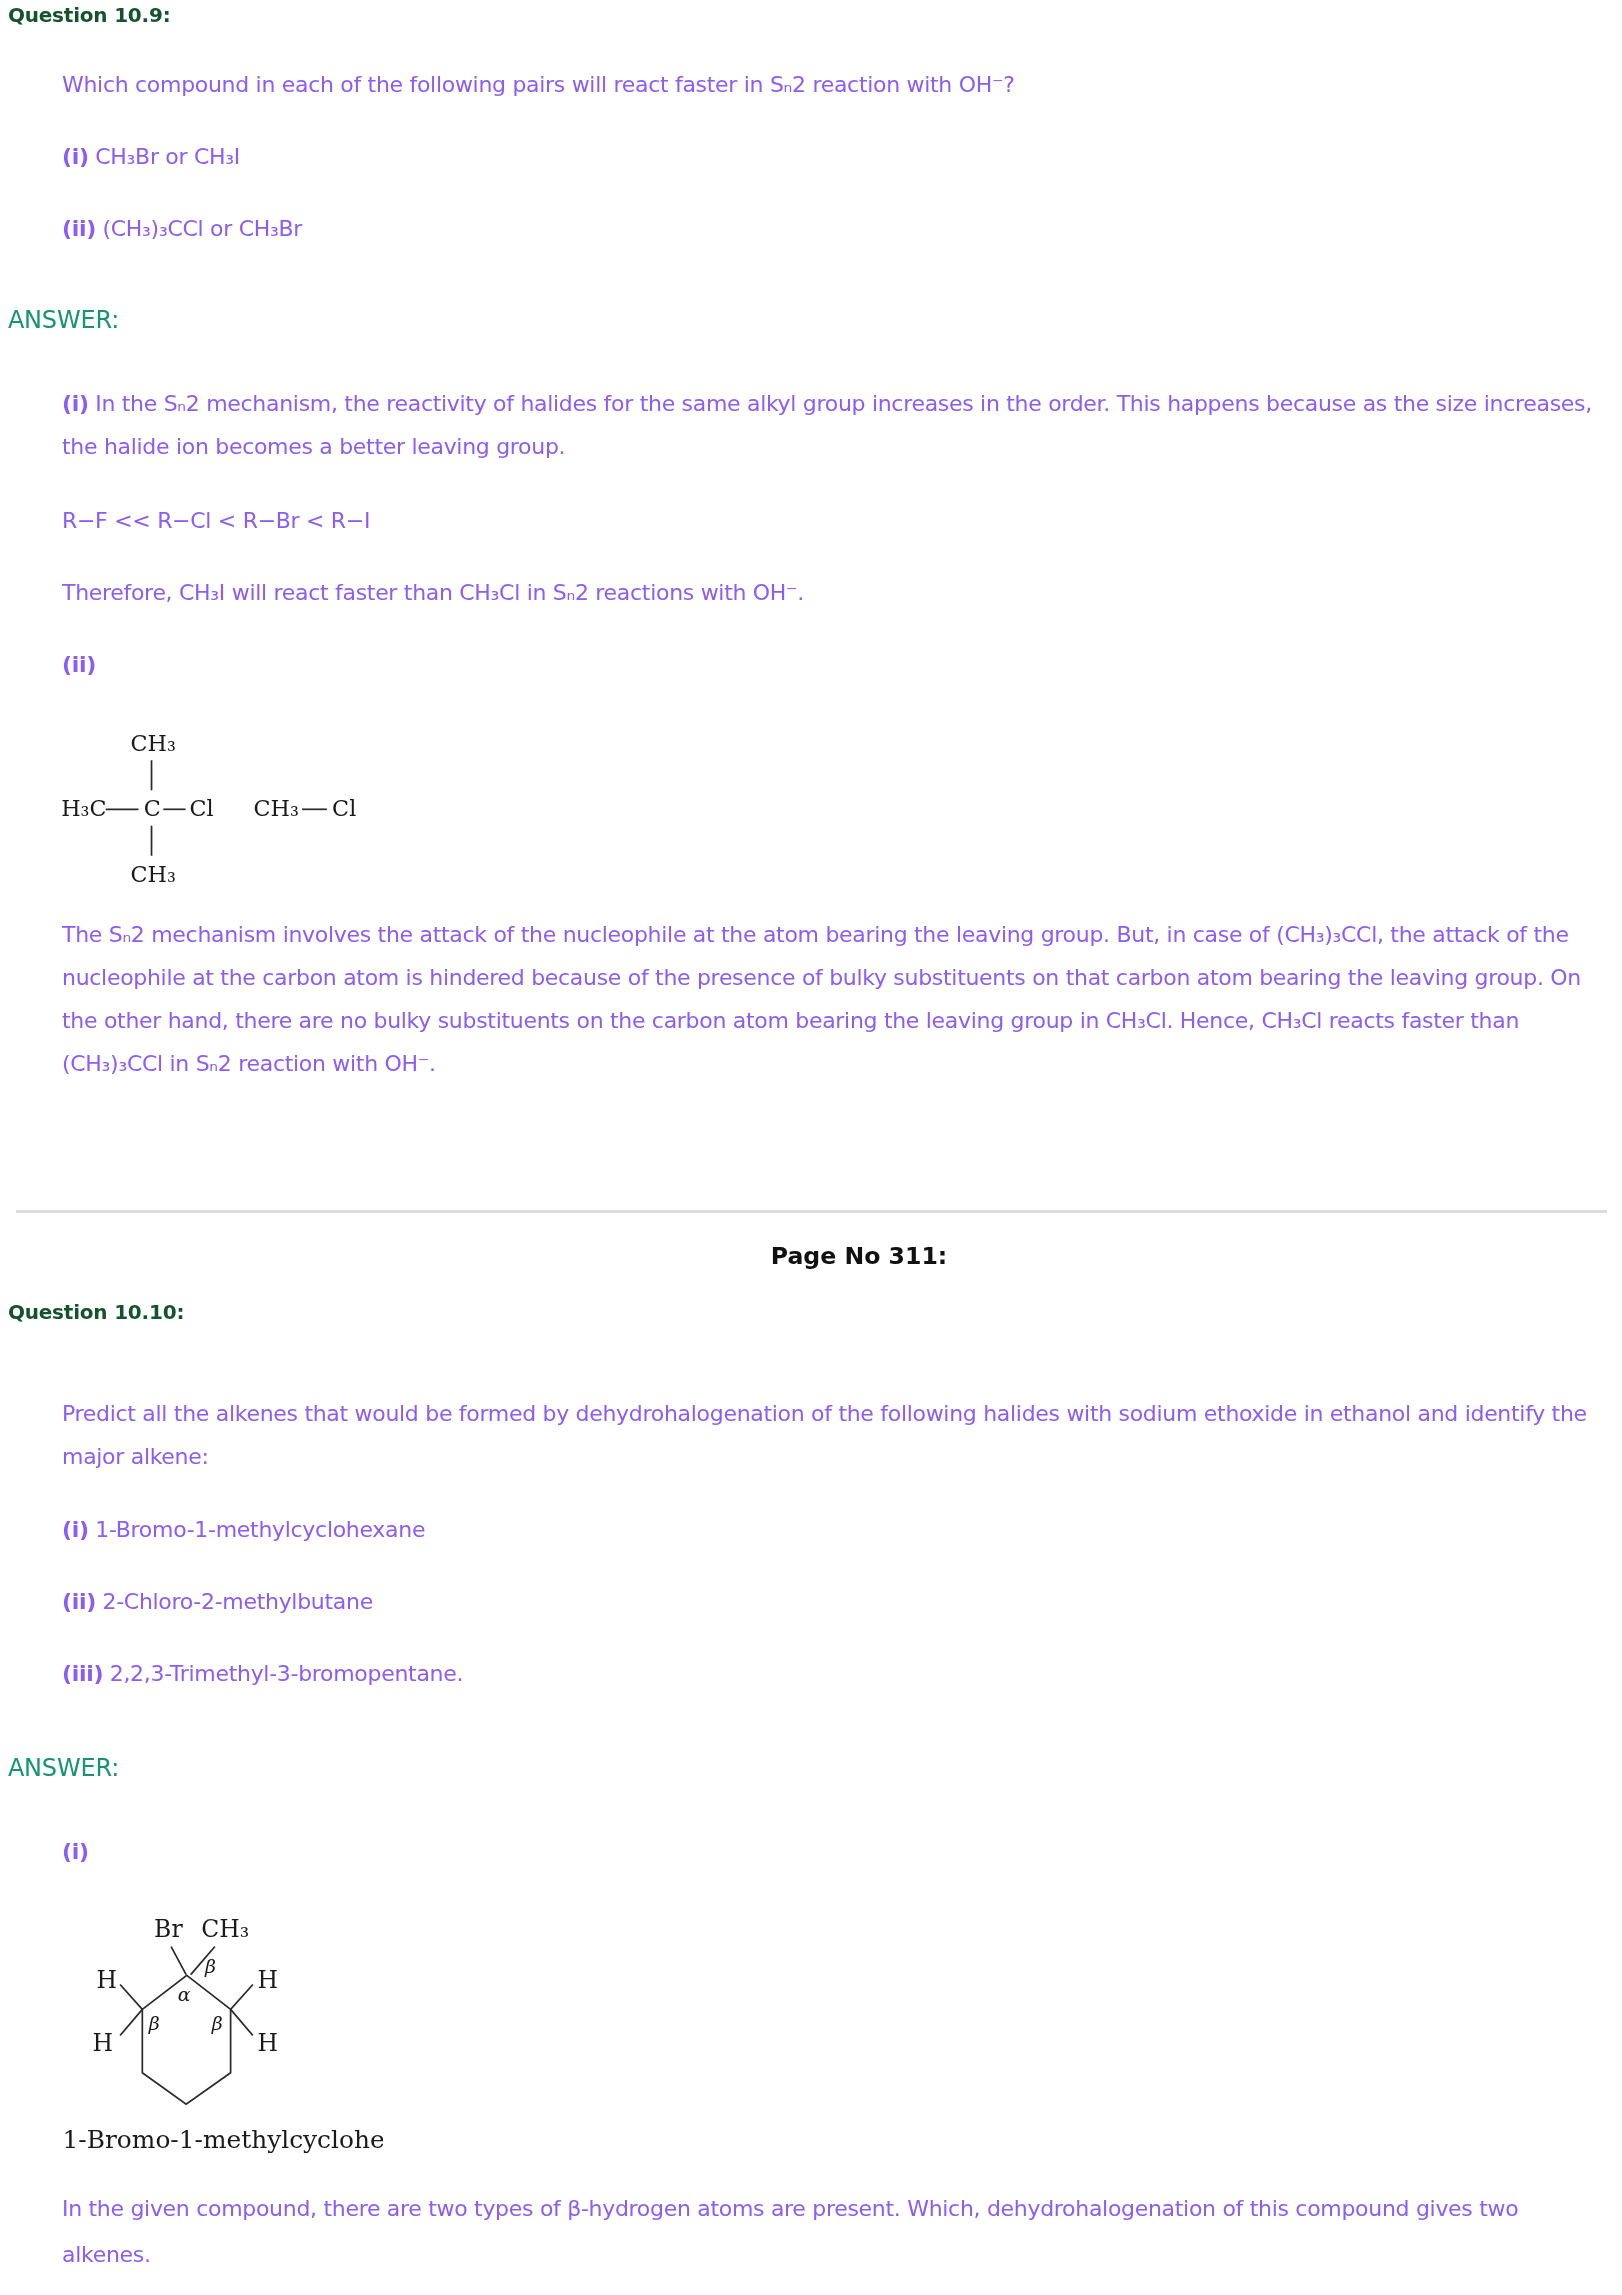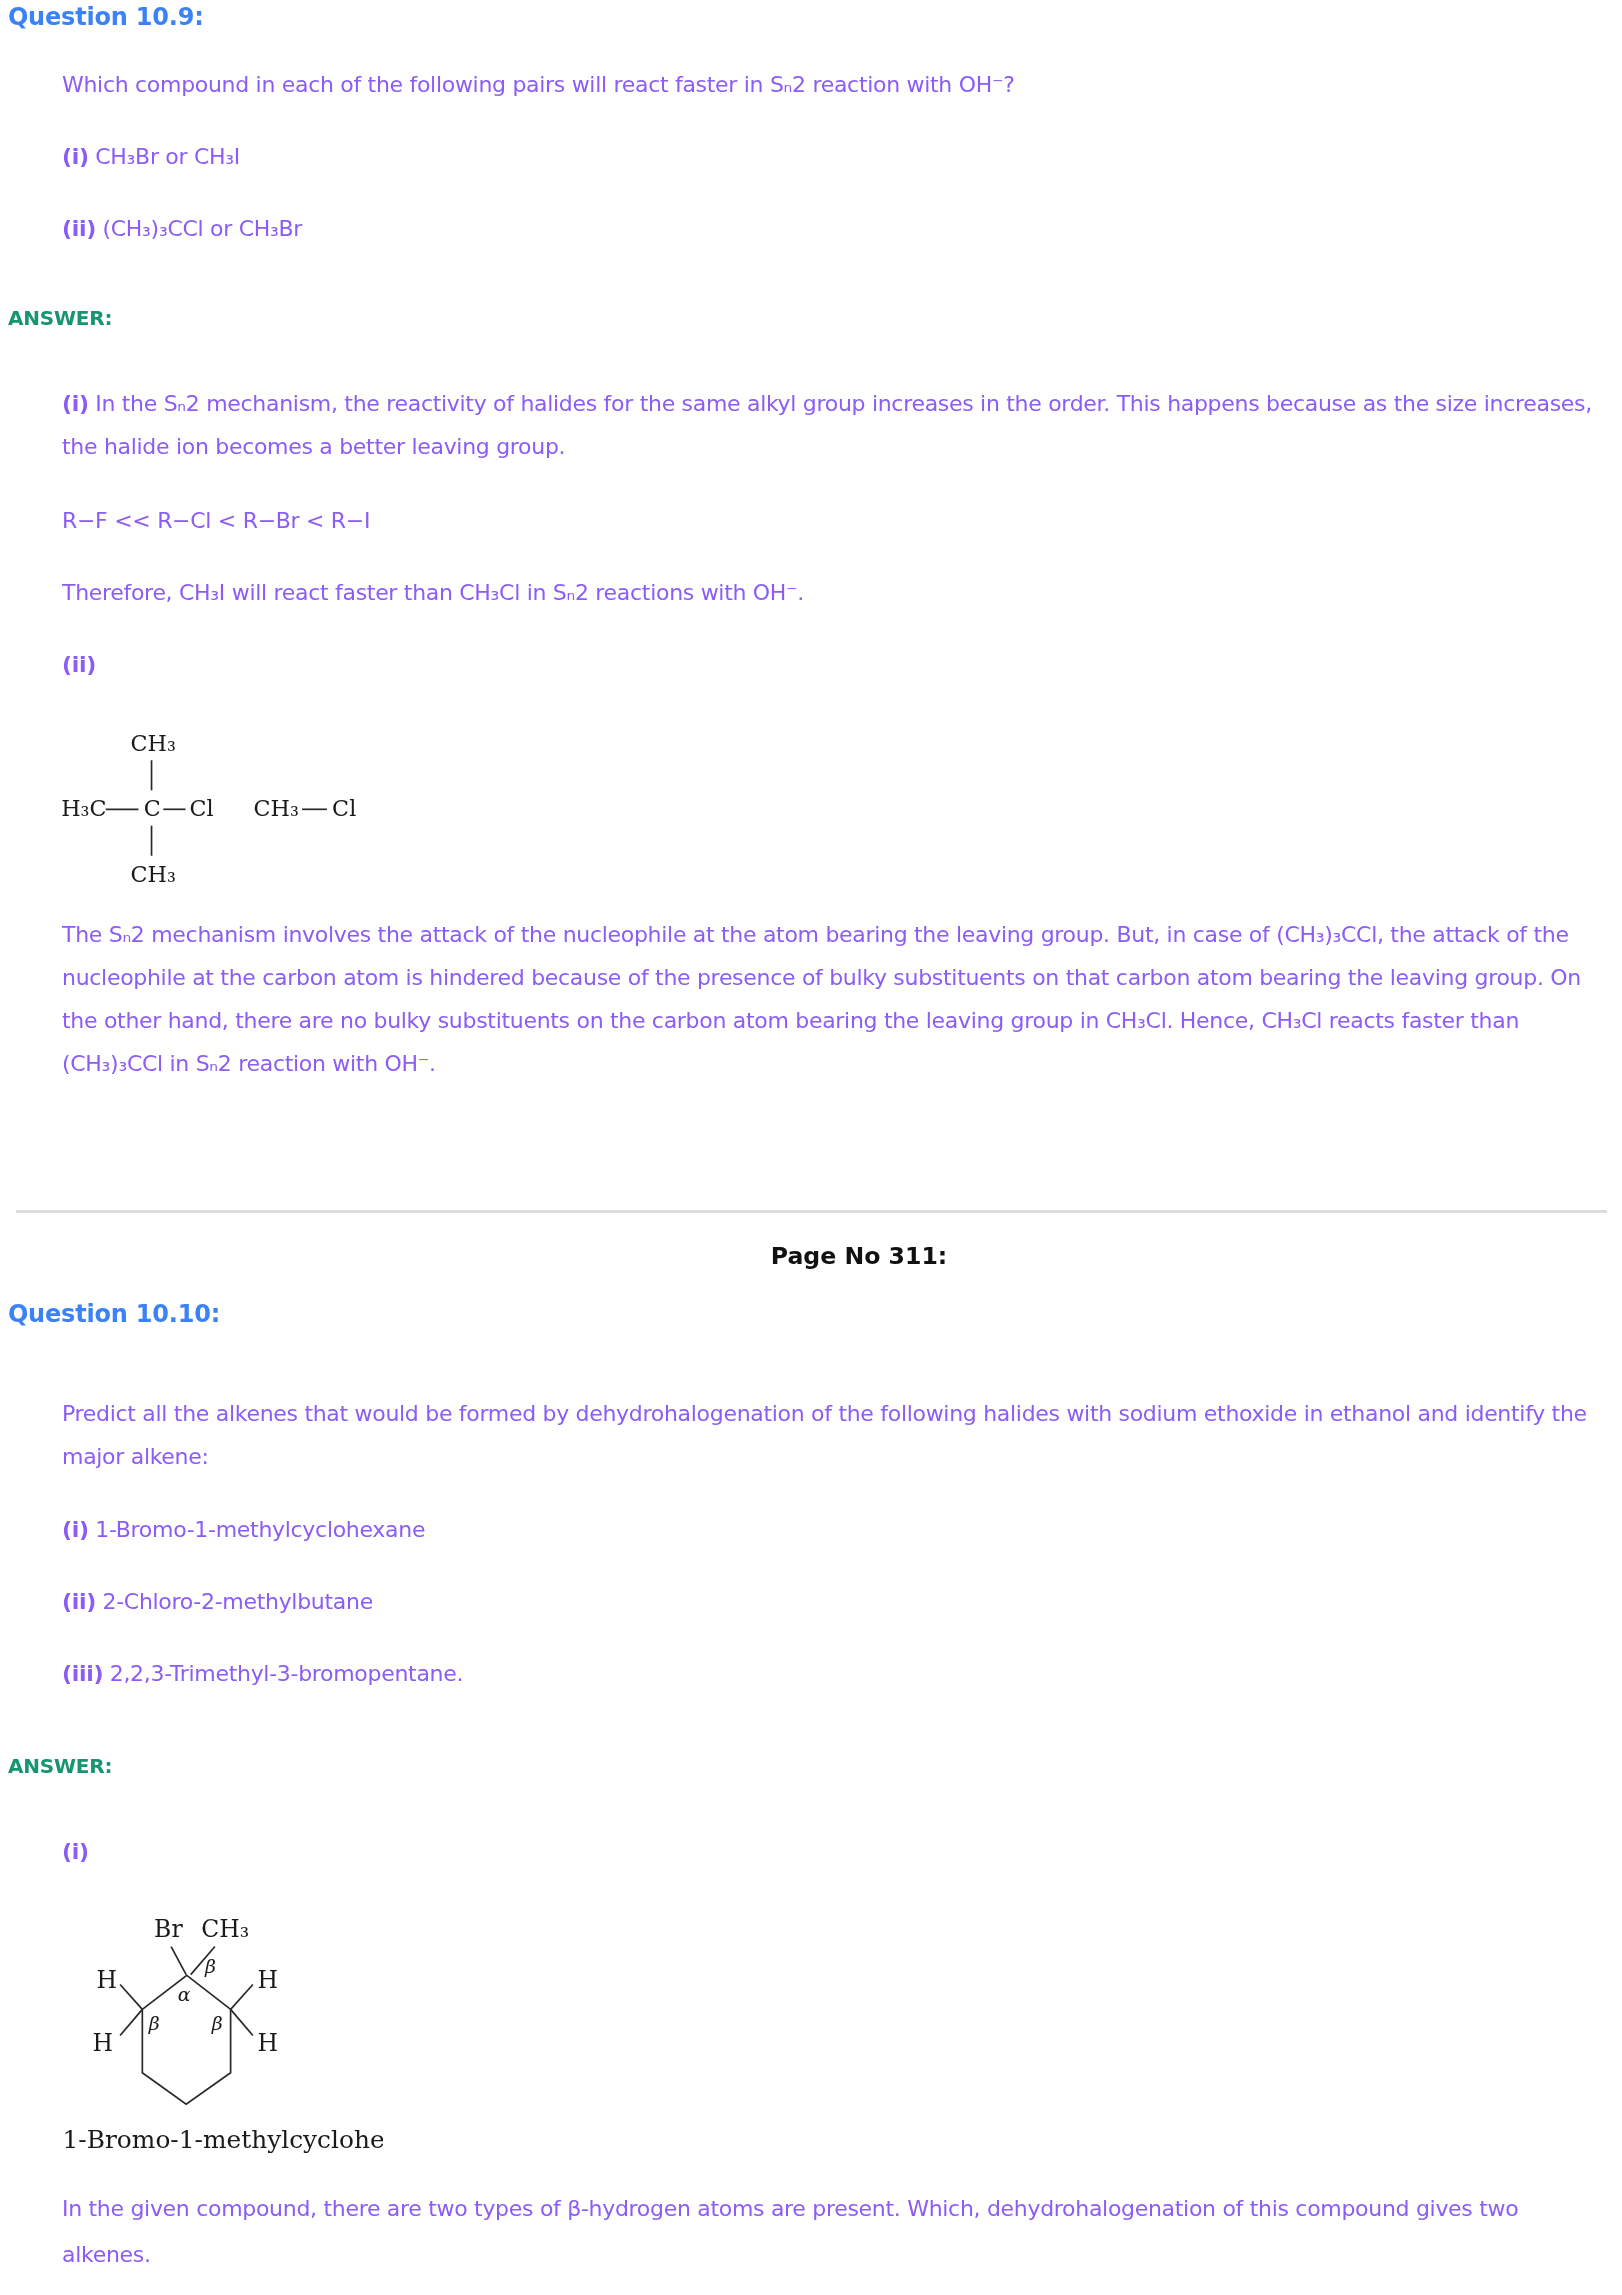--- a/index.html
+++ b/index.html
@@ -4,22 +4,22 @@
 <style>
   html,body{margin:0;padding:0;}
   body{
     width:1622px;height:2295px;background:#ffffff;position:relative;
     font-family:"DejaVu Sans",sans-serif;color:#070707;
   }
   .abs{position:absolute;}
   .body-text{font-size:22px;line-height:43px;letter-spacing:-0.3px;color:#8b5cf6;}
   .para{width:1534px;}
   .b{font-weight:bold;margin-right:6.5px;}
-  .q-heading{font-size:24px;font-weight:bold;color:#3b82f6;letter-spacing:-0.2px;text-align:center;}
-  .answer-heading{font-size:20px;font-weight:bold;letter-spacing:-0.2px;}
+  .q-heading{font-size:20px;font-weight:bold;color:#14532d;letter-spacing:-0.2px;text-align:center;}
+  .answer-heading{font-size:24px;font-weight:normal;letter-spacing:-0.2px;}
   .page-no{width:100%;text-align:center;font-size:23.6px;font-weight:bold;color:#111;padding-left:48px;}
   .divider{background:#dcdcdc;height:2.6px;}
   svg text{font-family:"DejaVu Serif",serif;fill:#1a1a1a;}
   svg .atom{font-size:34px;}
   svg .atom-lg{font-size:36px;}
   svg .greek{font-size:29px;font-style:italic;}
   svg .caption{font-size:38px;}
   svg line, svg polygon{stroke:#2a2a2a;stroke-width:2.6;fill:none;}
 </style>
 </head>

